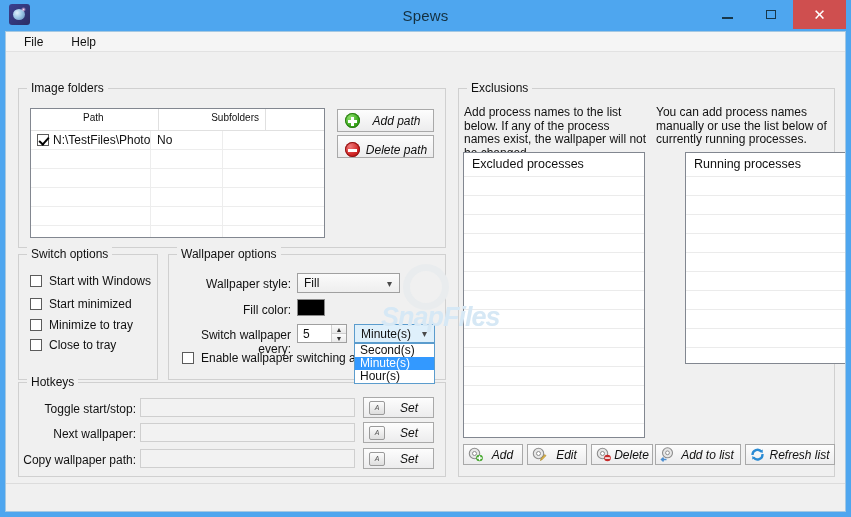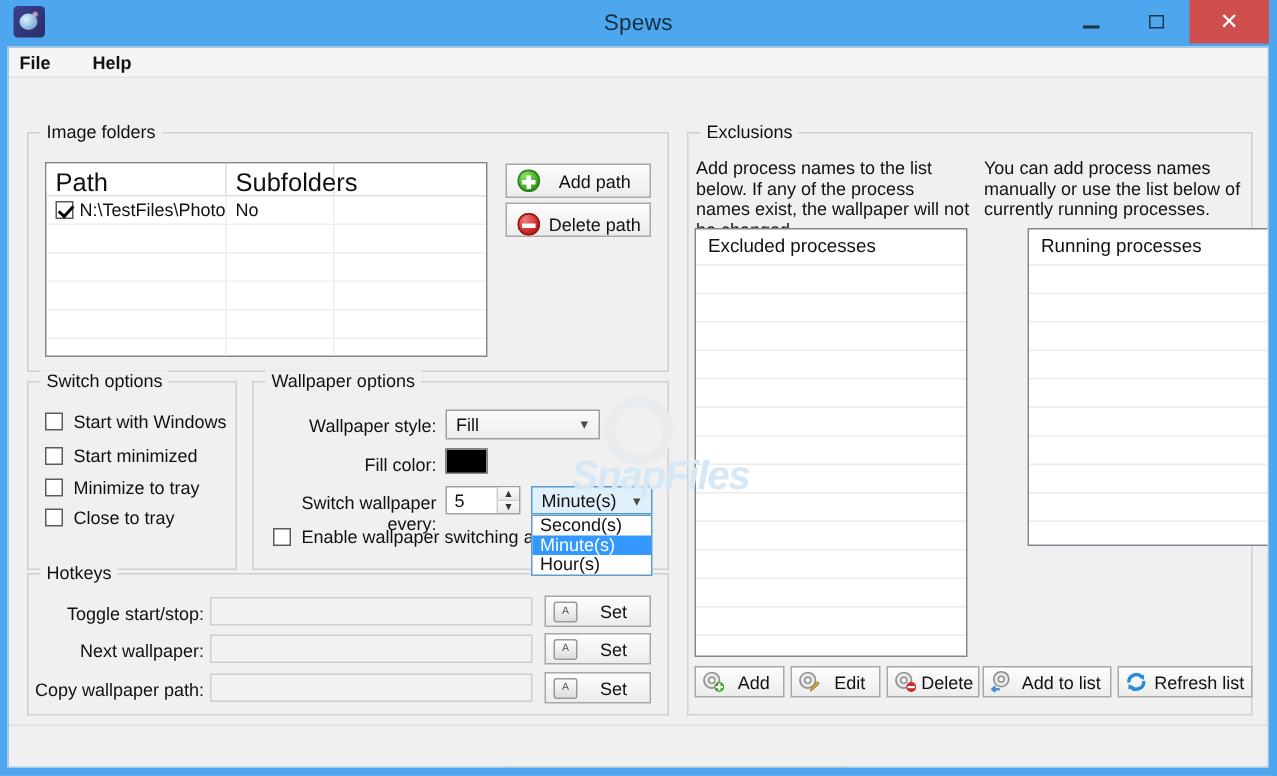--- a/index.html
+++ b/index.html
@@ -51,21 +51,21 @@
 
   
   #client {
     position:relative; width:841px; height:481px;
     background:#f0f0f0;
     border:1px solid #a4c8e2;
     overflow:hidden;
   }
   #menubar {
     height:20px; background:#f5f5f5; border-bottom:1px solid #e2e2e2;
-    display:flex; align-items:center; padding-left:3px; gap:20px;font-weight:bold;
+    display:flex; align-items:center; padding-left:14px; gap:20px;
   }
   .menu-item { font-size:12px; padding:2px 4px; color:#111; }
 
   
   #watermark {
     position:absolute; left:375px; top:232px; width:200px; height:70px;
     pointer-events:none; z-index:1;
   }
   #watermark .ring {
     position:absolute; left:22px; top:0px; width:46px; height:46px;
@@ -87,21 +87,21 @@
     padding:0 4px; font-size:12px; color:#111;
   }
 
   
   .listbox {
     position:absolute; background:#fff; border:1px solid #828790; overflow:hidden;
   }
   .grid-header {
     display:flex; height:22px; border-bottom:1px solid #e0e0e0; background:#fff;
   }
-  .grid-header .cell { border-right:1px solid #e0e0e0; padding:3px 6px; font-size:17px;}
+  .grid-header .cell { border-right:1px solid #e0e0e0; padding:3px 6px; font-size:10px;margin-left:46px;}
   .grid-row { display:flex; height:19px; border-bottom:1px solid #ededed; }
   .grid-row .cell { border-right:1px solid #ededed; padding:2px 6px; font-size:12px;
                     display:flex; align-items:center; gap:4px; overflow:hidden; white-space:nowrap;}
 
   .cbx {
     width:12px; height:12px; border:1px solid #5b5b5b; background:#fff;
     display:inline-block; position:relative; flex:none;
   }
   .cbx.checked::after {
     content:""; position:absolute; left:3px; top:0px; width:4px; height:8px;
@@ -111,21 +111,21 @@
   
   .ruledlist { position:absolute; background:#fff; border:1px solid #828790; overflow:hidden;}
   .ruledlist .hdr { height:24px; padding:4px 8px; font-size:12.5px; border-bottom:1px solid #ebebeb;}
   .ruledlist .rrow { height:19px; border-bottom:1px solid #ebebeb;}
 
   
   .btn {
     background:linear-gradient(#fdfdfd,#ececed);
     border:1px solid #a9a9a9;
     display:flex; align-items:center; font-size:12px; color:#111;
-    position:absolute; user-select:none;
+    position:absolute; user-select:none;font-style:italic;
   }
   .btn .lbl { flex:1; text-align:center; }
 
   .icon-circle {
     width:15px; height:15px; border-radius:50%; flex:none; position:relative;
   }
   .ic-green { background:radial-gradient(circle at 35% 30%, #8ee06b 0%, #39a81c 60%, #1f7a0d 100%);
               box-shadow:inset 0 0 0 1px #2c7d14; }
   .ic-red   { background:radial-gradient(circle at 35% 30%, #ef7a7a 0%, #cf2222 60%, #9e1212 100%);
               box-shadow:inset 0 0 0 1px #911414; }

